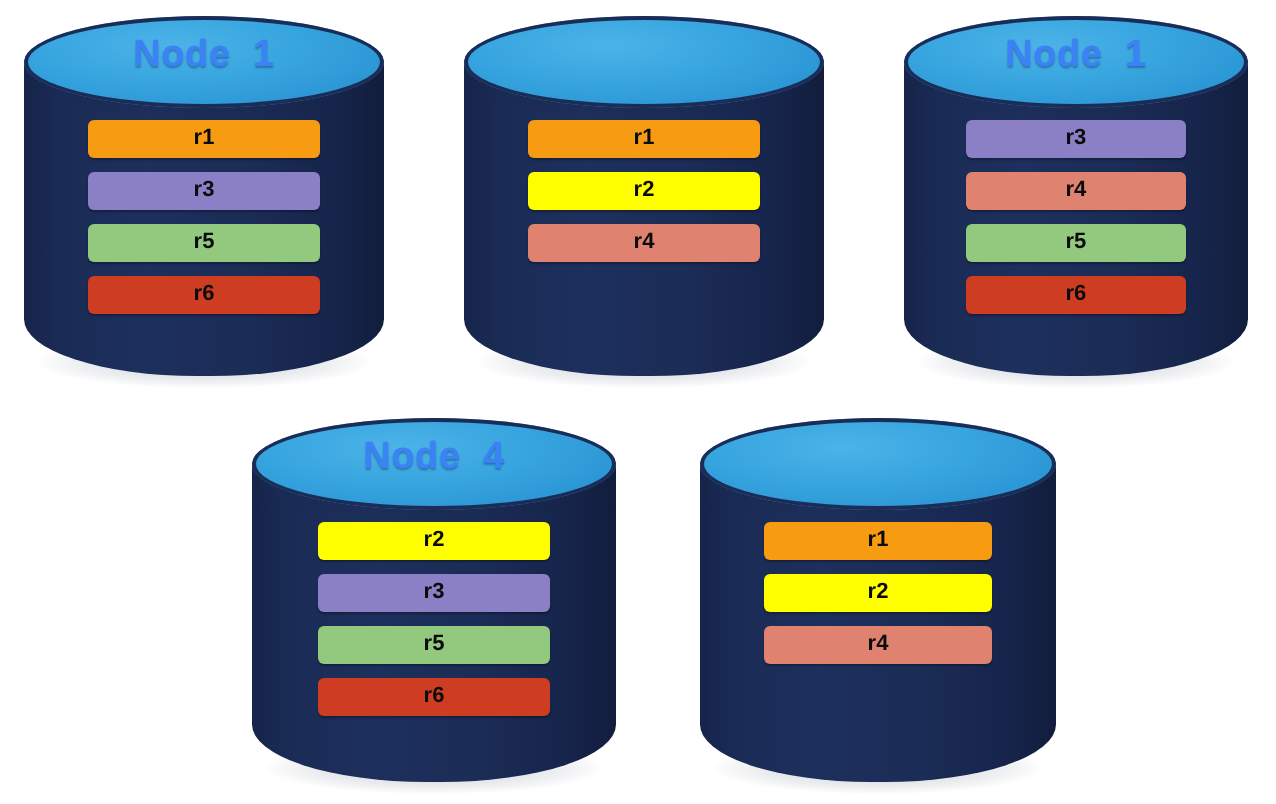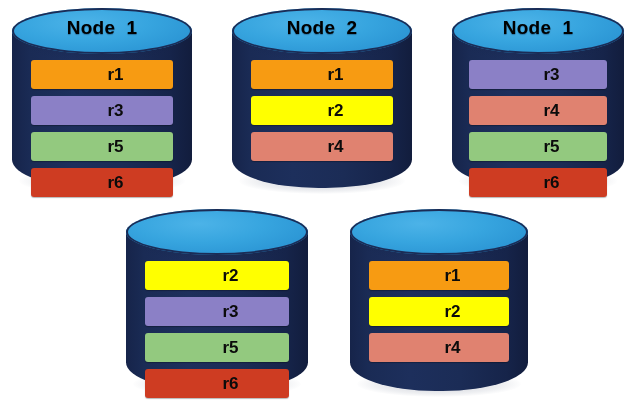--- a/index.html
+++ b/index.html
@@ -75,21 +75,21 @@
     z-index: 2;
     pointer-events: none;
   }
 
   .node-label {
     position: absolute;
     left: 0;
     top: 9px;
     width: 100%;
     text-align: center;
-    color: #000000;
+    color: #3b82f6;
     font-size: 19px;
     font-weight: bold;
     letter-spacing: 0.3px;
     white-space: pre;
     z-index: 5;
     text-shadow: 0 1px 1px rgba(10,30,60,0.35);
   }
 
   .replicas {
     position: absolute;
@@ -98,31 +98,30 @@
     width: 100%;
     z-index: 4;
     display: flex;
     flex-direction: column;
     align-items: center;
     gap: 7px;
   }
   .replica {
     position: relative;
     width: 64%;
-    height: 29px;
+    height: 19px;
     border-radius: 3px;
     display: flex;
     align-items: center;
     justify-content: center;
     color: #0b0b0b;
-    font-size: 17px;
+    font-size: 11px;
     font-weight: bold;
     line-height: 1;
     box-shadow: 0 1px 1px rgba(0,0,0,0.28);
-    padding-left: 27px;
   }
 </style>
 </head>
 <body>
 
 <div id="diagram">
     <div class="node" style="left: 12px; top: 8px; width: 180px; height: 180px;">
       <div class="cyl-shadow"></div>
       <div class="cyl-body"></div>
       <div class="cyl-top-inner-shade"></div>
@@ -133,21 +132,20 @@
         <div class="replica" style="background: rgb(139, 128, 198);">r3</div>
         <div class="replica" style="background: rgb(147, 201, 127);">r5</div>
         <div class="replica" style="background: rgb(206, 60, 34);">r6</div>
       </div>
     </div>
     <div class="node" style="left: 232px; top: 8px; width: 180px; height: 180px;">
       <div class="cyl-shadow"></div>
       <div class="cyl-body"></div>
       <div class="cyl-top-inner-shade"></div>
       <div class="cyl-top"></div>
-      <div class="node-label">Node  2</div>
       <div class="replicas">
         <div class="replica" style="background: rgb(247, 155, 18);">r1</div>
         <div class="replica" style="background: rgb(255, 255, 0);">r2</div>
         <div class="replica" style="background: rgb(224, 130, 112);">r4</div>
       </div>
     </div>
     <div class="node" style="left: 452px; top: 8px; width: 172px; height: 180px;">
       <div class="cyl-shadow"></div>
       <div class="cyl-body"></div>
       <div class="cyl-top-inner-shade"></div>
@@ -158,20 +156,21 @@
         <div class="replica" style="background: rgb(224, 130, 112);">r4</div>
         <div class="replica" style="background: rgb(147, 201, 127);">r5</div>
         <div class="replica" style="background: rgb(206, 60, 34);">r6</div>
       </div>
     </div>
     <div class="node" style="left: 126px; top: 209px; width: 182px; height: 182px;">
       <div class="cyl-shadow"></div>
       <div class="cyl-body"></div>
       <div class="cyl-top-inner-shade"></div>
       <div class="cyl-top"></div>
+      <div class="node-label">Node  4</div>
       <div class="replicas">
         <div class="replica" style="background: rgb(255, 255, 0);">r2</div>
         <div class="replica" style="background: rgb(139, 128, 198);">r3</div>
         <div class="replica" style="background: rgb(147, 201, 127);">r5</div>
         <div class="replica" style="background: rgb(206, 60, 34);">r6</div>
       </div>
     </div>
     <div class="node" style="left: 350px; top: 209px; width: 178px; height: 182px;">
       <div class="cyl-shadow"></div>
       <div class="cyl-body"></div>

